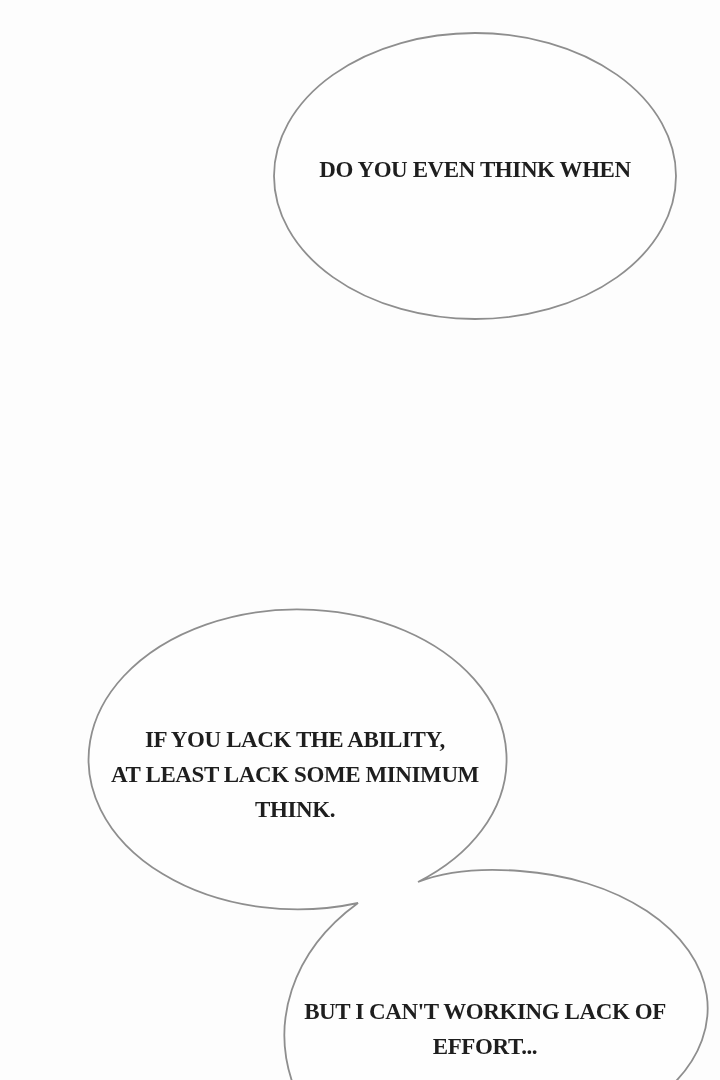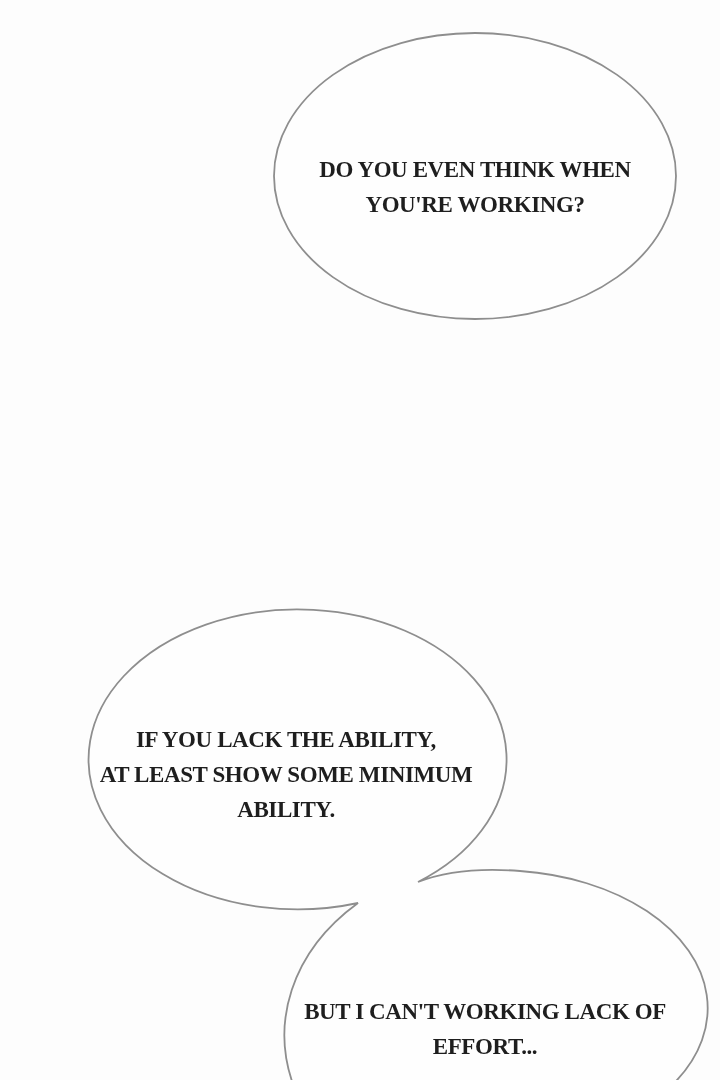--- a/index.html
+++ b/index.html
@@ -28,48 +28,47 @@
     position: absolute;
     text-align: center;
     color: var(--ink, #1e1e1e);
     font-size: 23px;
     font-weight: 700;
     letter-spacing: -0.4px;
     line-height: 35px;
     white-space: nowrap;
   }
   .bubble-text.top    { left: 275px; top: 152px; width: 400px; }
-  .bubble-text.middle { left:  76px; top: 722px; width: 420px; }
+  .bubble-text.middle { left:  85px; top: 722px; width: 420px; }
   .bubble-text.bottom { left: 275px; top: 994px; width: 420px; }
 </style>
 </head>
 <body>
 
 <div class="page">
 
   <svg class="outlines" viewBox="0 0 720 1080" aria-hidden="true">
 
     <ellipse cx="475" cy="176" rx="201" ry="143"></ellipse>
 
     <path d="M 296 1092
              C 268 1024 292 951 358 903
              A 209 150 0 1 1 418 882
              C 446 871 482 868 520 871
              A 210 138 0 0 1 560 1140"></path>
   </svg>
 
   <div class="bubble-text top">
     <div>DO YOU EVEN THINK WHEN</div>
-    <div>YOU'RE WORKING?</div>
   </div>
 
   <div class="bubble-text middle">
     <div>IF YOU LACK THE ABILITY,</div>
-    <div>AT LEAST SHOW SOME MINIMUM</div>
-    <div>ABILITY.</div>
+    <div>AT LEAST LACK SOME MINIMUM</div>
+    <div>THINK.</div>
   </div>
 
   <div class="bubble-text bottom">
     <div>BUT I CAN'T WORKING LACK OF</div>
     <div>EFFORT...</div>
   </div>
 
 </div>
 
 </body></html>

